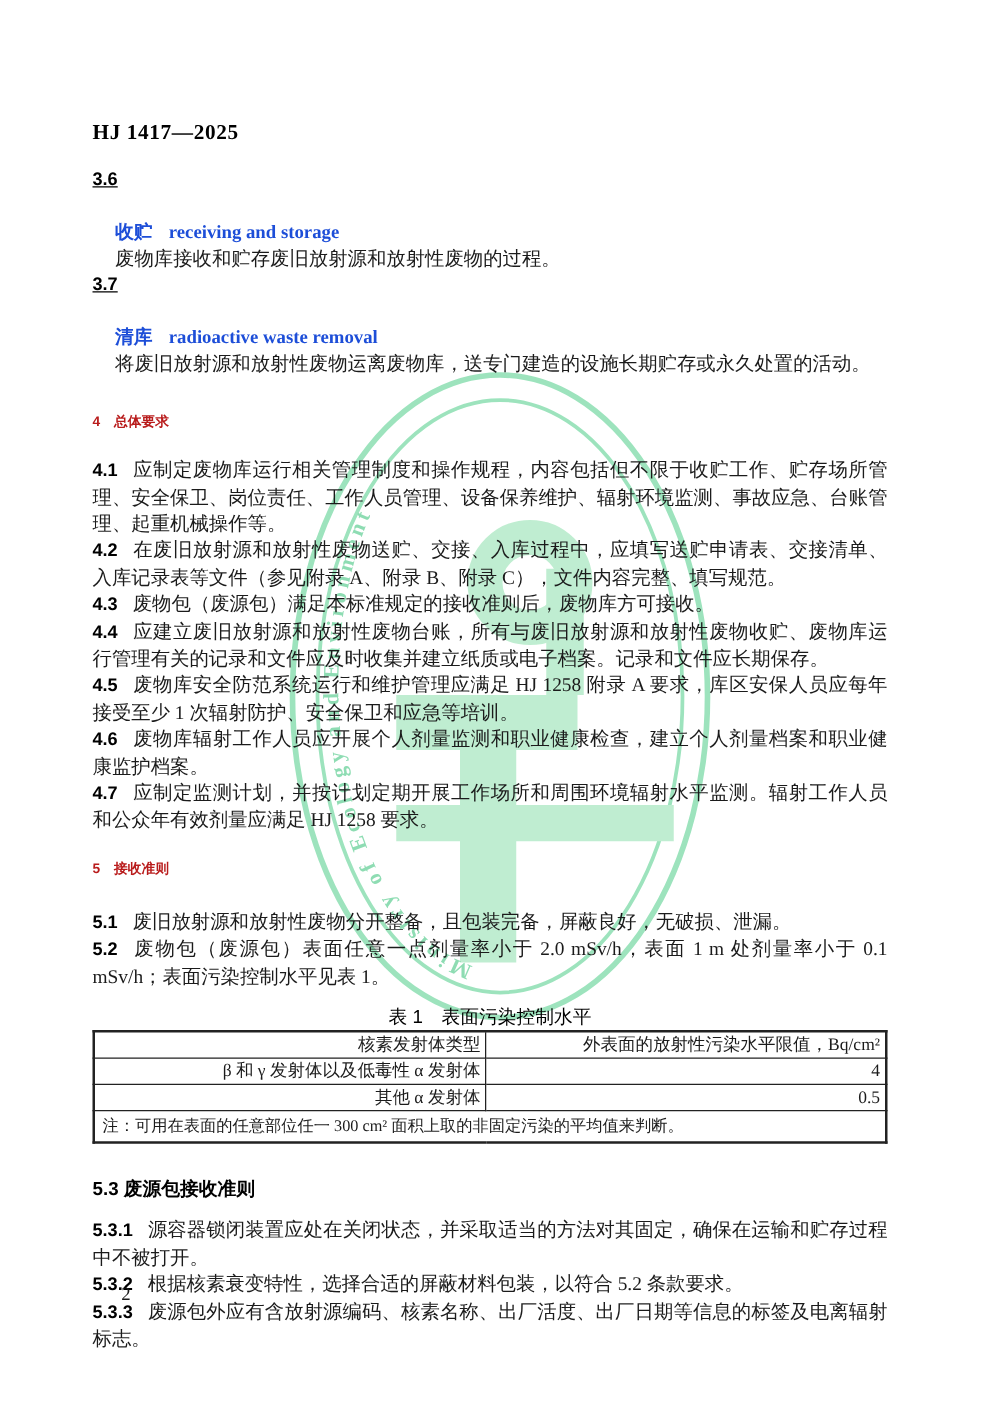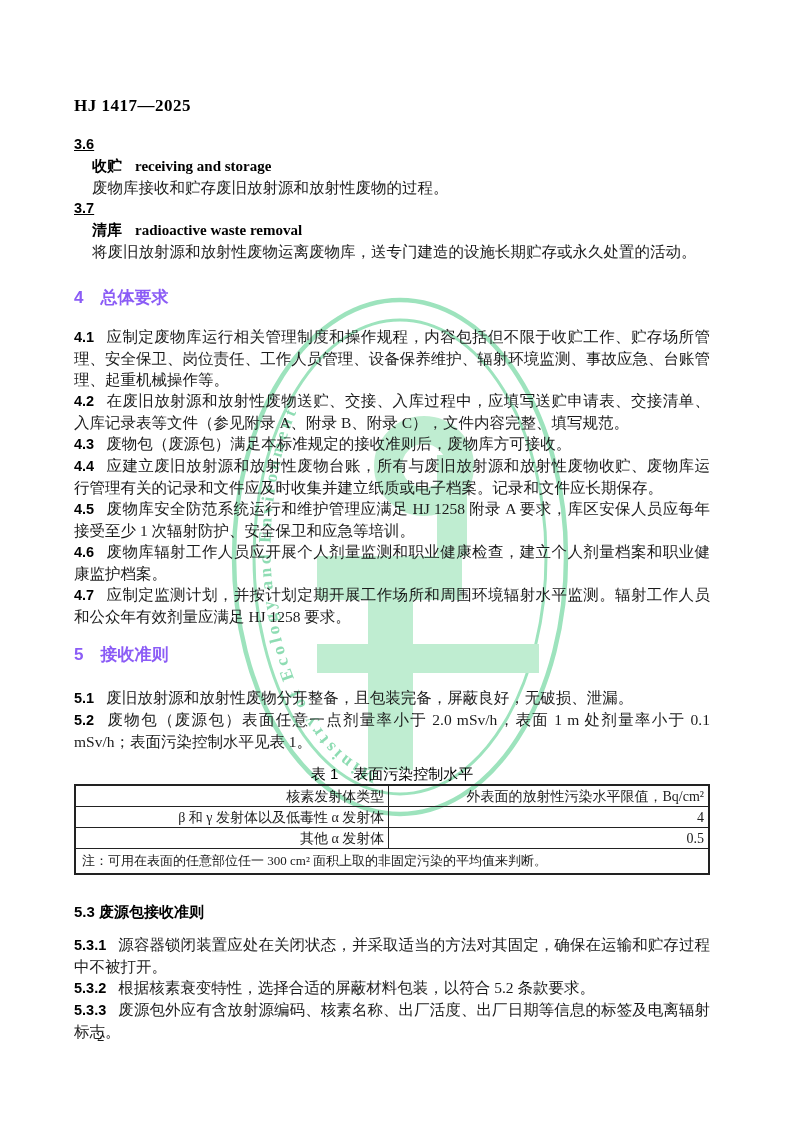--- a/index.html
+++ b/index.html
@@ -22,30 +22,30 @@
     margin-top:96px;
     font-size:17px;line-height:20px;font-weight:bold;
     letter-spacing:.5px;color:#000;
   }
   .terms{margin-top:18px;}
   .clause-num{
     font-family:"Liberation Sans","DejaVu Sans",sans-serif;
     font-weight:700;font-size:14.5px;line-height:21px;color:#000;text-decoration:underline;
   }
   .term-line{
-    padding-left:18px;line-height:21px;font-weight:bold;color:#000000;
+    padding-left:18px;line-height:21px;font-weight:bold;color:#1d4ed8;margin-top:20px;
   }
   .term-zh{font-family:"Liberation Sans","DejaVu Sans",sans-serif;font-size:15px;}
   .term-en{font-family:"Liberation Serif","DejaVu Serif",serif;font-size:15px;margin-left:13px;}
   .term-def{
     padding-left:18px;font-size:15.5px;line-height:21px;
   }
   h2.sec-title{
     margin:0;font-family:"Liberation Sans","DejaVu Sans",sans-serif;
-    font-size:17px;line-height:20px;font-weight:700;color:#8b5cf6;
+    font-size:11px;line-height:20px;font-weight:700;color:#b91c1c;
   }
   h2.sec4{margin-top:26px;}
   h2.sec5{margin-top:18px;}
   h3.sub-title{
     margin:28px 0 0 0;
     font-family:"Liberation Sans","DejaVu Sans",sans-serif;
     font-size:15px;line-height:18px;font-weight:700;color:#000;
   }
   p.clause{
     margin:0;font-size:15.5px;line-height:21px;

